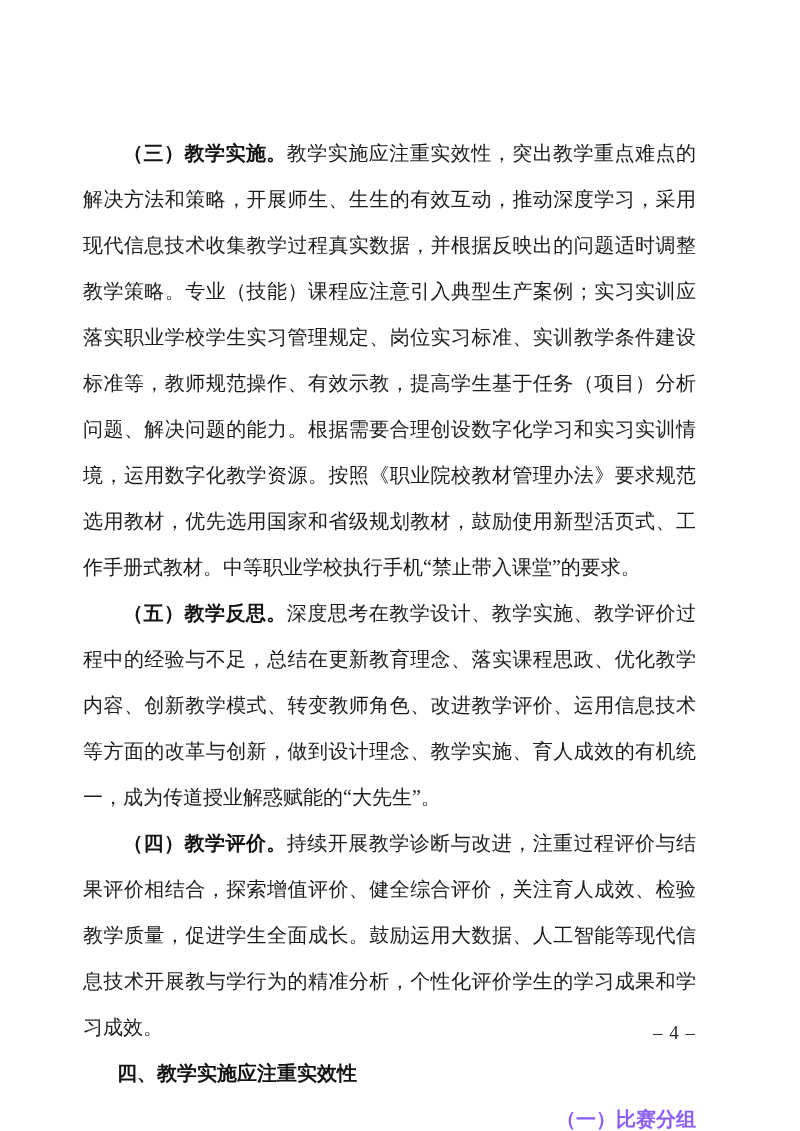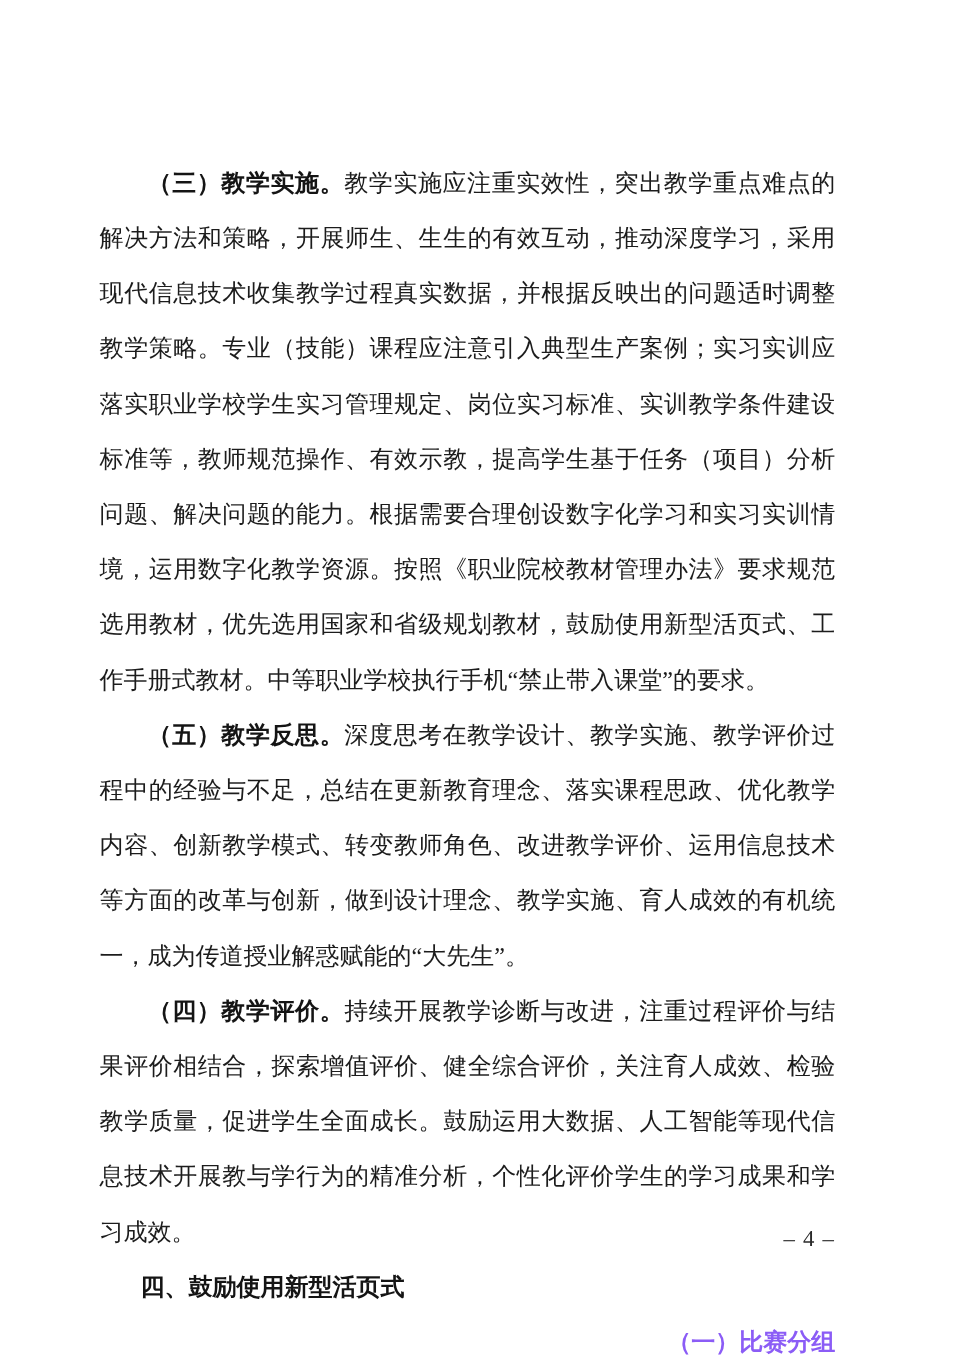--- a/index.html
+++ b/index.html
@@ -63,20 +63,20 @@
 
 <div class="page">
   <div class="content">
 
     <p class="para"><span class="para-heading">（三）教学实施。</span><span>教学实施应注重实效性，突出教学重点难点的解决方法和策略，开展师生、生生的有效互动，推动深度学习，采用现代信息技术收集教学过程真实数据，并根据反映出的问题适时调整教学策略。专业（技能）课程应注意引入典型生产案例；实习实训应落实职业学校学生实习管理规定、岗位实习标准、实训教学条件建设标准等，教师规范操作、有效示教，提高学生基于任务（项目）分析问题、解决问题的能力。根据需要合理创设数字化学习和实习实训情境，运用数字化教学资源。按照《职业院校教材管理办法》要求规范选用教材，优先选用国家和省级规划教材，鼓励使用新型活页式、工作手册式教材。中等职业学校执行手机“禁止带入课堂”的要求。</span></p>
 
     <p class="para"><span class="para-heading">（五）教学反思。</span><span>深度思考在教学设计、教学实施、教学评价过程中的经验与不足，总结在更新教育理念、落实课程思政、优化教学内容、创新教学模式、转变教师角色、改进教学评价、运用信息技术等方面的改革与创新，做到设计理念、教学实施、育人成效的有机统一，成为传道授业解惑赋能的“大先生”。</span></p>
 
     <p class="para"><span class="para-heading">（四）教学评价。</span><span>持续开展教学诊断与改进，注重过程评价与结果评价相结合，探索增值评价、健全综合评价，关注育人成效、检验教学质量，促进学生全面成长。鼓励运用大数据、人工智能等现代信息技术开展教与学行为的精准分析，个性化评价学生的学习成果和学习成效。</span></p>
 
-    <p class="section-heading">四、鼓励使用新型活页式</p>
+    <p class="section-heading">四、教学实施应注重实效性</p>
 
     <p class="subsection-heading">（一）比赛分组</p>
 
   </div>
 
   <div class="page-number">– 4 –</div>
 </div>
 
 </body></html>

